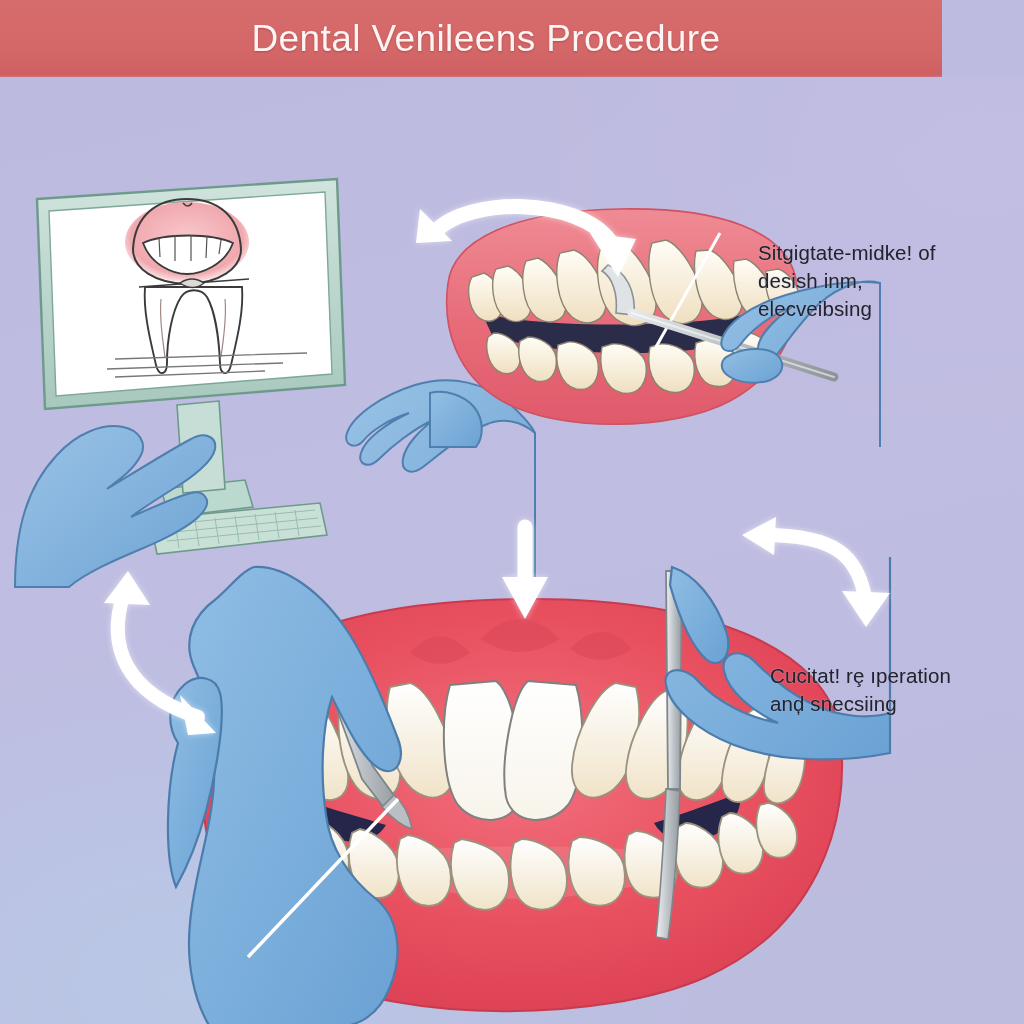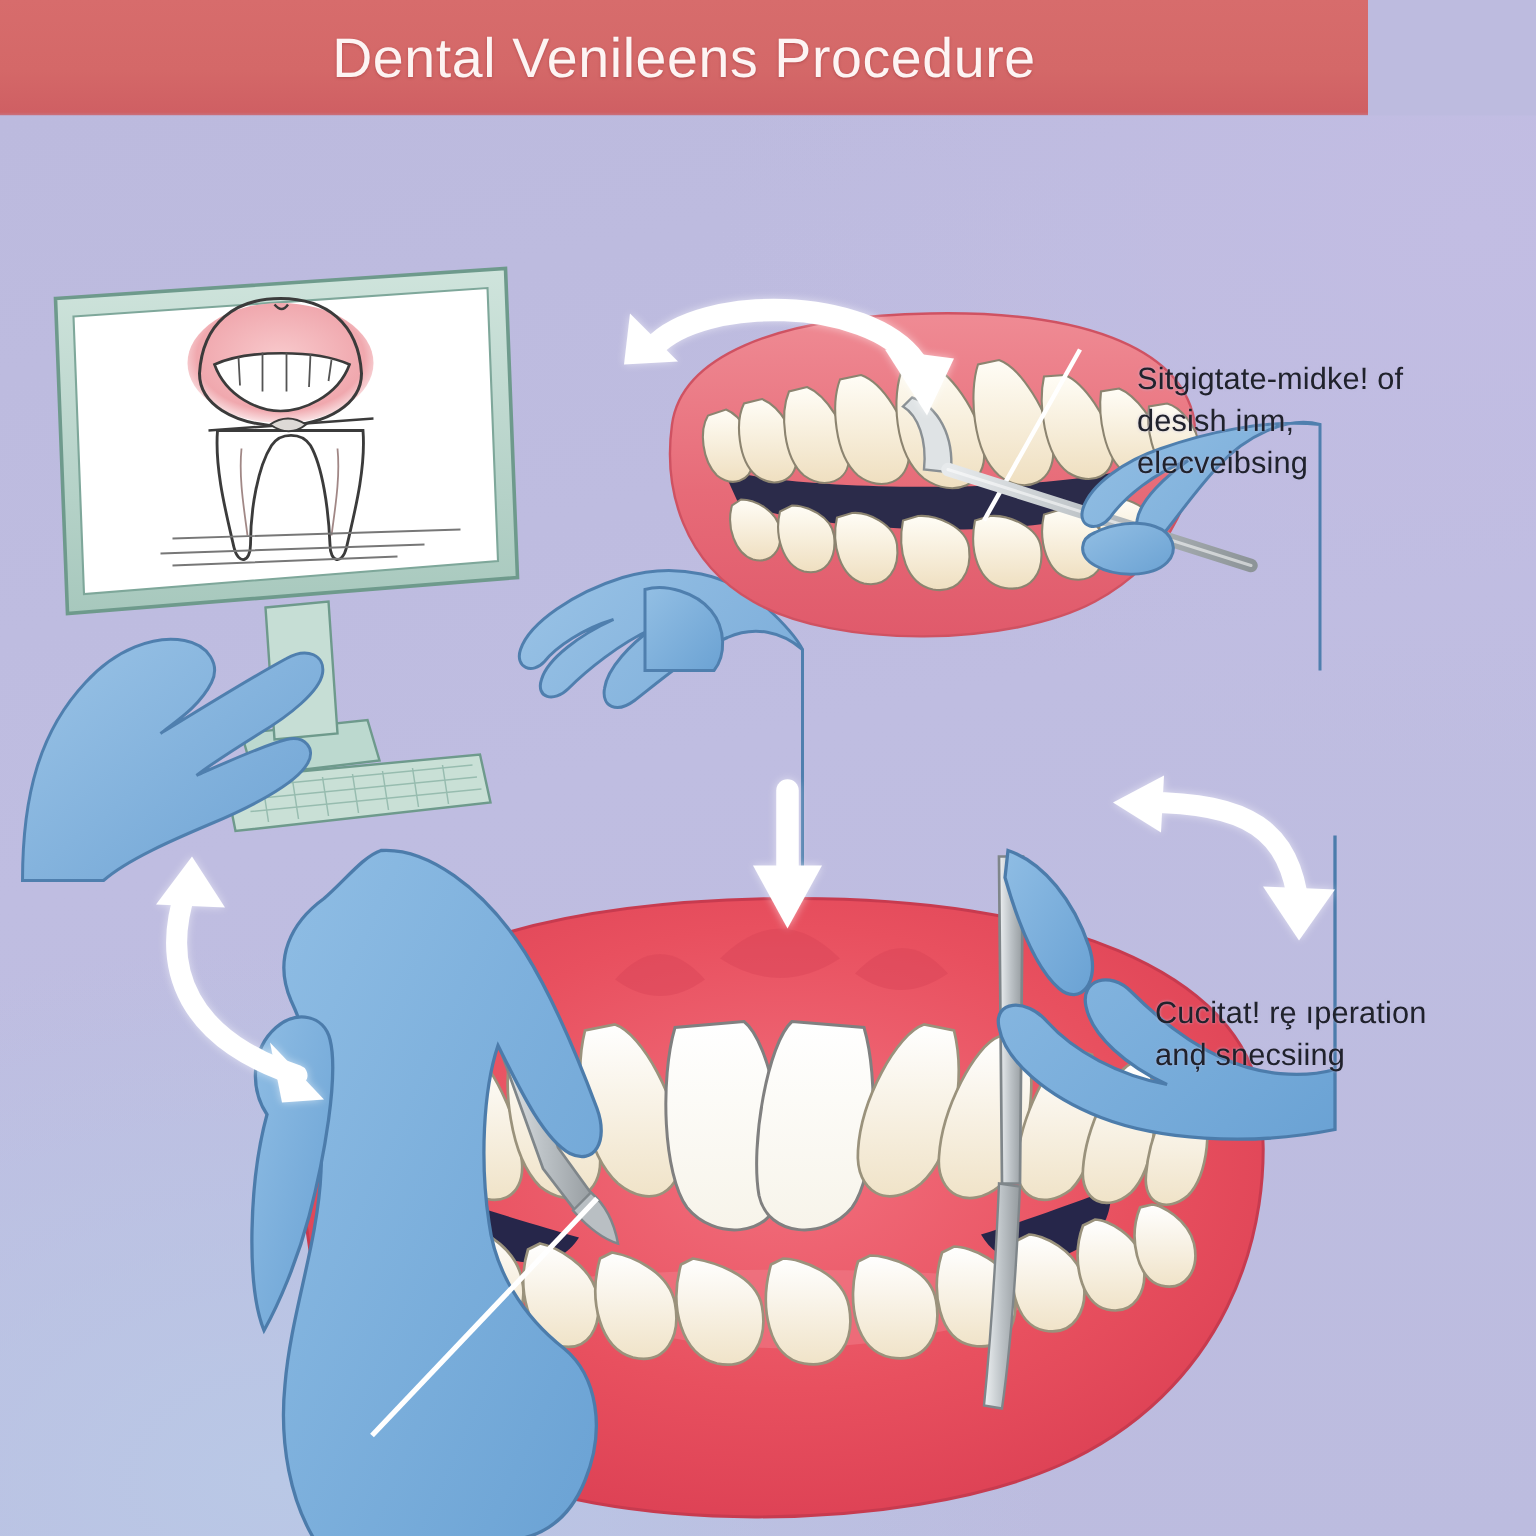--- a/index.html
+++ b/index.html
@@ -10,21 +10,21 @@
     background:#bdbbdf;
   }
   #poster{
     position:relative;width:1024px;height:1024px;
     background:#bdbbdf;overflow:hidden;
   }
   
   #header{
     position:absolute;left:0;top:0;width:912px;height:77px;
     background:linear-gradient(180deg,#d76c6c 0%,#d46868 60%,#cf5f63 97%,#c8727f 100%);
-    display:flex;align-items:center;justify-content:center;
+    display:flex;align-items:center;justify-content:center;padding-left:30px;
   }
   #header-title{
     color:#fdf4f3;font-size:37px;letter-spacing:.4px;
     font-weight:400;white-space:nowrap;
     text-shadow:0 1px 2px rgba(120,30,35,.35);
   }
   
   #stage{
     position:absolute;left:0;top:77px;width:1024px;height:947px;
     background:

